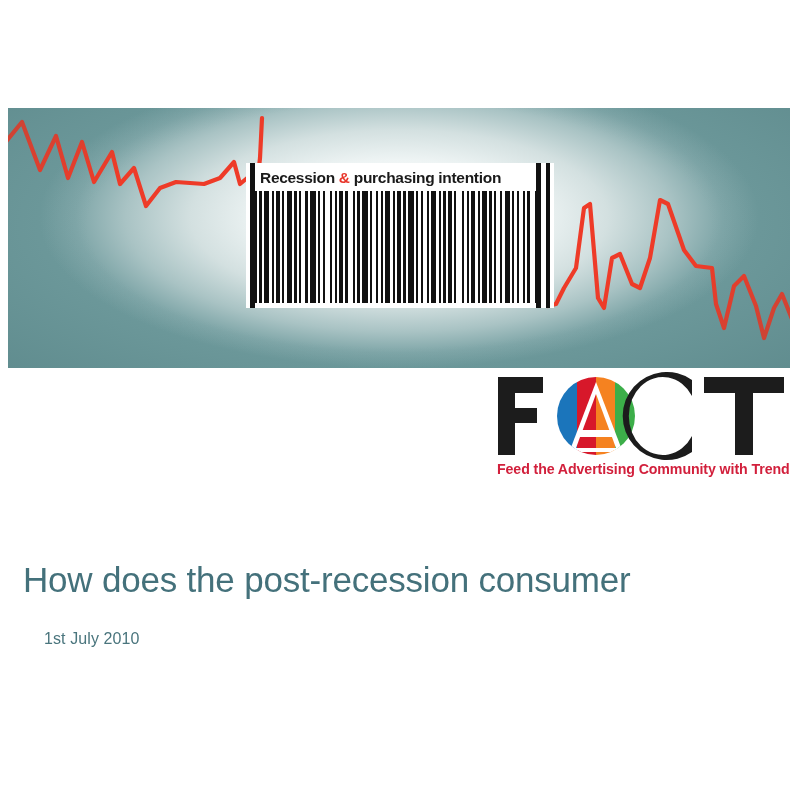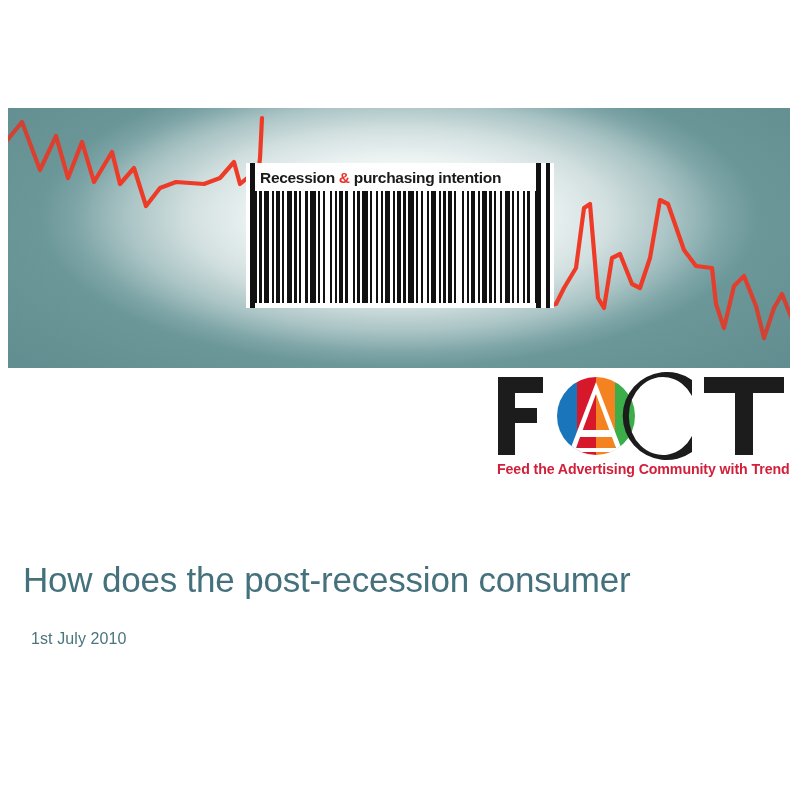--- a/index.html
+++ b/index.html
@@ -131,21 +131,21 @@
     font-size: 35px;
     font-weight: normal;
     line-height: 1.36;
     letter-spacing: -0.2px;
     margin-top: 32px;
   }
   .title-line { display: block; white-space: nowrap; }
 
   .date {
     position: absolute;
-    left: 31px;
+    left: 44px;
     top: 630px;
     color: #4a757d;
     font-family: "Liberation Sans", sans-serif;
     font-size: 16px;
     font-weight: normal;
     letter-spacing: 0.1px;
   }
 </style>
 </head>
 <body>

